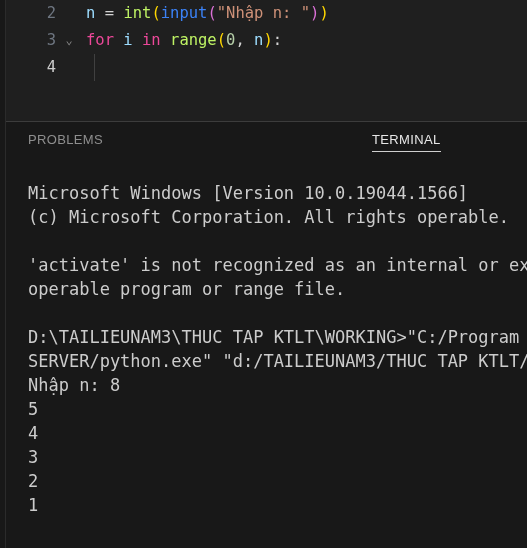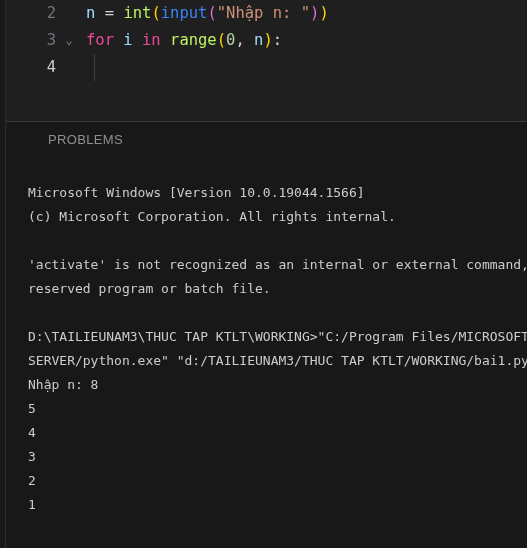--- a/index.html
+++ b/index.html
@@ -151,21 +151,21 @@
     background: #181818;
   }
   .term-line {
     position: relative;
     height: 24px;
     line-height: 24px;
     padding-left: 28px;
     white-space: pre;
     color: #cccccc;
     font-family: "DejaVu Sans Mono", monospace;
-    font-size: 13px;
+    font-size: 17px;
     overflow: hidden;
   }
   .term-line.blank { color: transparent; }
 </style>
 </head>
 <body>
 
 <div id="app">
 
   <div class="window-edge"></div>
@@ -176,30 +176,31 @@
         <div class="code-line"><span class="ln">3</span><span class="fold">⌄</span><span class="code-text"><span class="t-kw">for</span><span class="t-plain"> </span><span class="t-var">i</span><span class="t-plain"> </span><span class="t-kw">in</span><span class="t-plain"> </span><span class="t-func">range</span><span class="t-p1">(</span><span class="t-num">0</span><span class="t-plain">,</span><span class="t-plain"> </span><span class="t-var">n</span><span class="t-p1">)</span><span class="t-plain">:</span></span></div>
         <div class="code-line"><span class="ln active">4</span><span class="indent-guide"></span></div>
       </div>
   </div>
 
   <div class="panel-divider"></div>
 
   <div class="panel">
 
     <div class="panel-tabs" id="panel-tabs">
-        <div class="panel-tab" style="left: 28px; margin-left: 20px;"><span>PROBLEMS</span></div>
+        <div class="panel-tab" style="left: 28px;"><span>PROBLEMS</span></div>
+        <div class="panel-tab active" style="left: 372px;"><span>TERMINAL</span><span class="tab-underline"></span></div>
       </div>
 
     <div class="terminal" id="terminal-body">
         <div class="term-line blank"></div>
         <div class="term-line">Microsoft Windows [Version 10.0.19044.1566]</div>
-        <div class="term-line">(c) Microsoft Corporation. All rights internal.</div>
+        <div class="term-line">(c) Microsoft Corporation. All rights operable.</div>
         <div class="term-line blank"></div>
         <div class="term-line">'activate' is not recognized as an internal or external command,</div>
-        <div class="term-line">reserved program or batch file.</div>
+        <div class="term-line">operable program or range file.</div>
         <div class="term-line blank"></div>
         <div class="term-line">D:\TAILIEUNAM3\THUC TAP KTLT\WORKING&gt;"C:/Program Files/MICROSOFT SQL</div>
         <div class="term-line">SERVER/python.exe" "d:/TAILIEUNAM3/THUC TAP KTLT/WORKING/bai1.py"</div>
         <div class="term-line">Nhập n: 8</div>
         <div class="term-line">5</div>
         <div class="term-line">4</div>
         <div class="term-line">3</div>
         <div class="term-line">2</div>
         <div class="term-line">1</div>
       </div>

